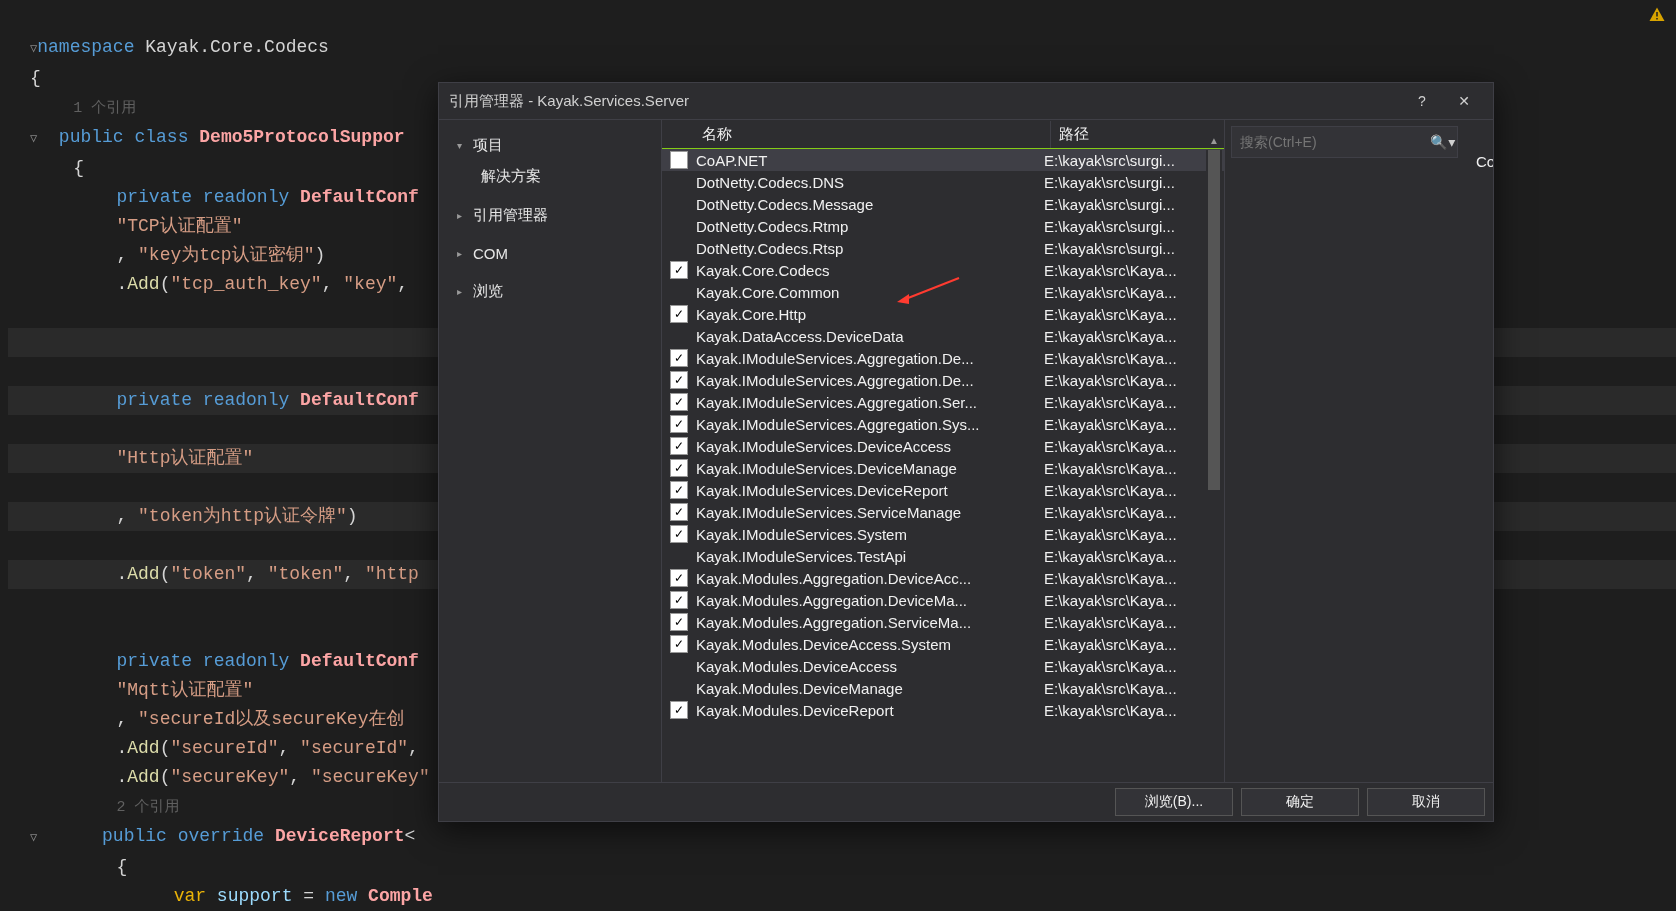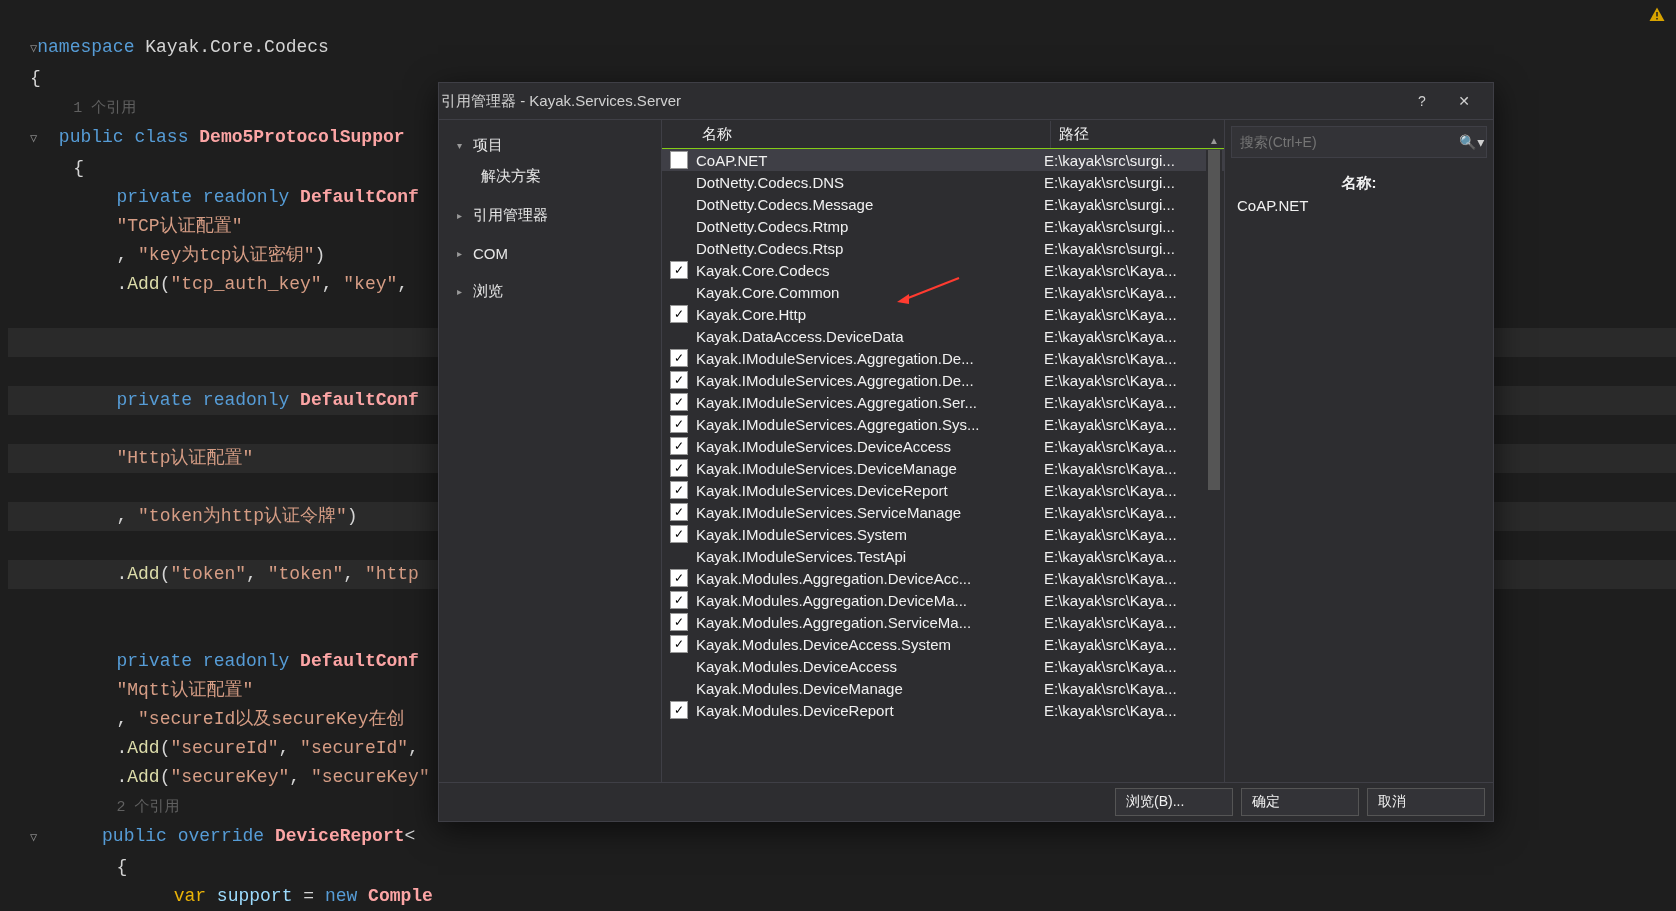--- a/index.html
+++ b/index.html
@@ -42,21 +42,21 @@
     background:#2d2d30;
     border:1px solid #3f3f46;
     font-family:'Segoe UI','Microsoft YaHei',sans-serif;
     font-size:14px;
     color:#f1f1f1;
     display:flex; flex-direction:column;
     box-shadow:0 8px 30px rgba(0,0,0,.6);
   }
   .titlebar {
     height:36px; display:flex; align-items:center; justify-content:space-between;
-    padding:0 8px 0 2px; background:#2d2d30;
+    padding:0 8px 0 10px; background:#2d2d30;
   }
   .titlebar-left { display:flex; align-items:center; gap:8px; font-size:15px; color:#d0d0d0;}
   .titlebar-ctrls { display:flex; gap:0;}
   .tb-btn { width:42px; height:30px; display:flex; align-items:center; justify-content:center; color:#d0d0d0; font-size:14px;}
 
   .dlg-body { flex:1; display:flex; overflow:hidden; border-top:1px solid #3f3f46;}
   .sidebar { width:222px; background:#2d2d30; padding:10px 0; border-right:1px solid #3f3f46;}
   .side-item { padding:6px 10px 6px 18px; display:flex; align-items:center; gap:6px; color:#e6e6e6; font-size:15px;}
   .side-item .tri { font-size:10px; color:#999; width:10px; display:inline-block;}
   .side-sub { padding:6px 10px 6px 42px; font-size:15px; color:#e6e6e6;}
@@ -72,29 +72,29 @@
   .row .cb { width:16px; height:16px; margin-right:8px; border:1px solid #999; background:#fff; display:inline-flex; align-items:center; justify-content:center; font-size:12px; color:#000; flex-shrink:0;}
   .row .cb.unchecked { background:#fff; }
   .row .cb.empty { background:transparent; border-color:transparent;}
   .row .r-name{ flex:0 0 340px; overflow:hidden; text-overflow:ellipsis; white-space:nowrap;}
   .row .r-path{ flex:1; overflow:hidden; text-overflow:ellipsis; white-space:nowrap; padding-left:8px;}
   .sb { position:absolute; right:2px; top:30px; bottom:4px; width:16px; background:#2d2d30;}
   .sb .thumb{ position:absolute; left:2px; right:2px; top:0; height:340px; background:#555;}
   .sb .arrow{ position:absolute; left:0; right:0; height:16px; display:flex; align-items:center; justify-content:center; color:#999; font-size:10px;}
   .sb .arrow.up{ top:-18px;} .sb .arrow.down{ bottom:-18px;}
 
-  .rightpane { width:268px; display:flex; flex-direction:column; border-left:1px solid #3f3f46;}
+  .rightpane { width:268px; display:flex; flex-direction:row; border-left:1px solid #3f3f46;}
   .search { height:30px; display:flex; align-items:center; margin:6px; border:1px solid #3f3f46; background:#333337;}
   .search input { flex:1; background:transparent; border:0; outline:0; color:#d0d0d0; font-size:14px; padding:4px 8px; font-family:inherit;}
   .search .mag { width:28px; text-align:center; color:#d0d0d0;}
   .meta { padding:10px 12px; font-size:15px;}
   .meta b { display:block; margin-bottom:4px;text-align:center;}
 
   .btnbar { height:38px; display:flex; align-items:center; justify-content:flex-end; gap:8px; padding:0 8px; border-top:1px solid #3f3f46; background:#2d2d30;}
-  .btn { min-width:96px; height:26px; border:1px solid #555; background:#333337; color:#f1f1f1; font-size:14px; display:flex; align-items:center; justify-content:flex-start; padding:0 10px;}
+  .btn { min-width:96px; height:26px; border:1px solid #555; background:#333337; color:#f1f1f1; font-size:14px; display:flex; align-items:center; justify-content:center; padding:0 10px;}
 
   .warn-icon { position:absolute; top:4px; right:8px; width:22px; height:22px; display:flex; align-items:center; justify-content:center;}
   .warn-icon svg { width:18px; height:18px;}
 
   .arrow-annot { position:absolute; pointer-events:none; }
 </style>
 </head>
 <body>
 
 <div class="editor">

